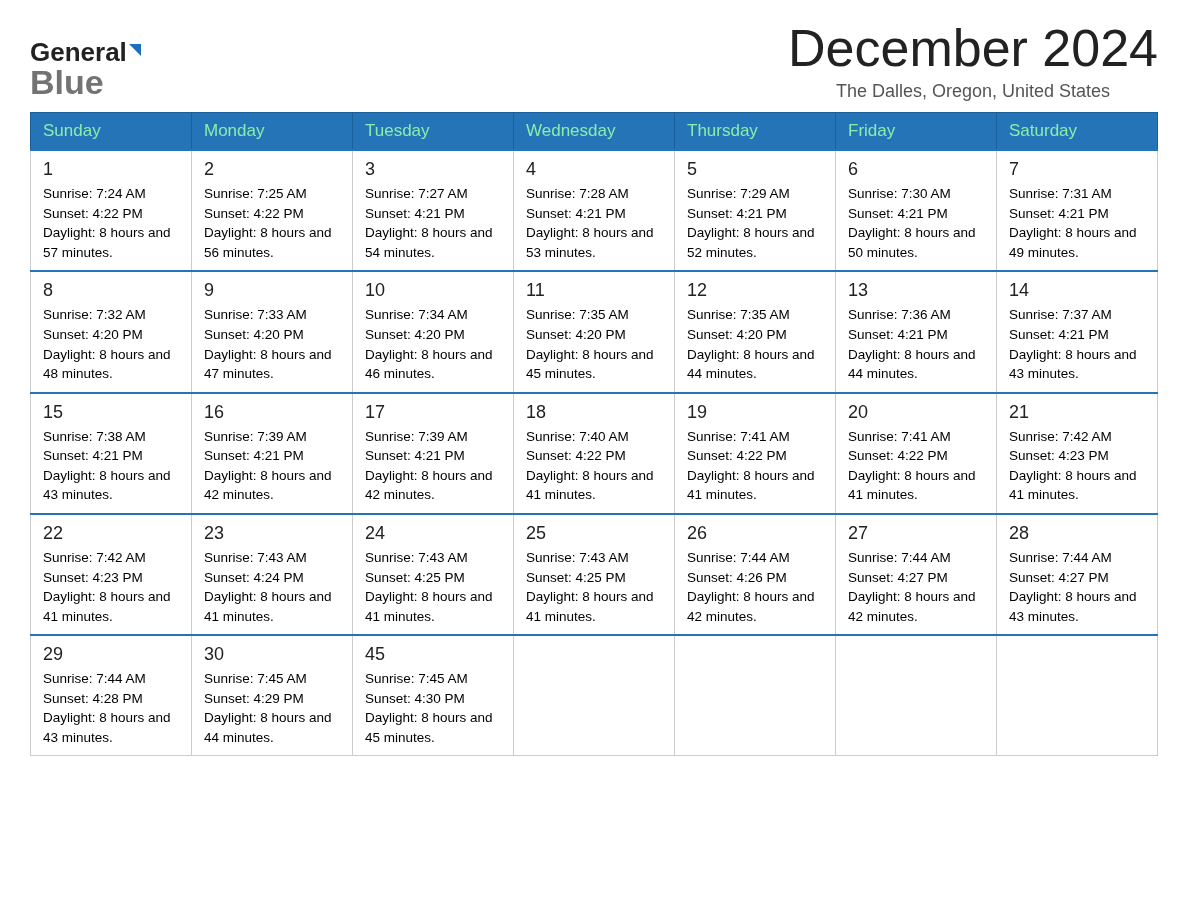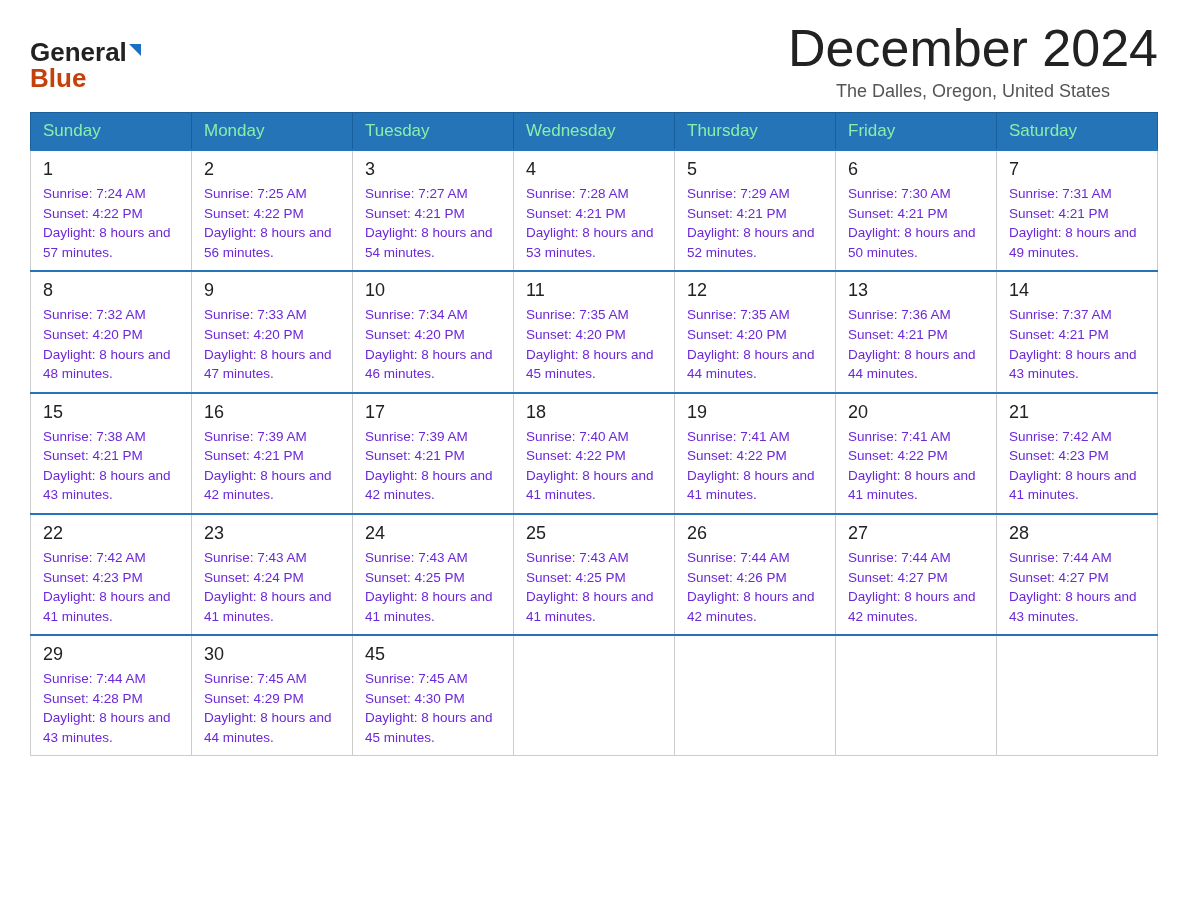--- a/index.html
+++ b/index.html
@@ -24,23 +24,23 @@
       margin-top: 19px;
       text-align: center;
     }
     .logo-general {
       font-size: 26px;
       font-weight: bold;
       color: #222;
       line-height: 1;
     }
     .logo-blue {
-      font-size: 26px;
+      font-size: 34px;
       font-weight: bold;
-      color: #c2410c;
+      color: #737373;
       line-height: 1;
     }
     .logo-arrow {
       display: inline-block;
       width: 0; height: 0;
       border-top: 12px solid #1a6fbf;
       border-left: 12px solid transparent;
       vertical-align: middle;
       margin-left: 2px;
       margin-bottom: 4px;
@@ -92,21 +92,21 @@
     }
     .day-number {
       font-size: 18px;
       font-weight: normal;
       display: block;
       margin-bottom: 4px;
     }
     .day-info {
       font-size: 13.5px;
       line-height: 1.45;
-      color: #6d28d9;
+      color: #000000;
     }
     .empty-cell {
       background: #fff;
     }
   </style>
 </head>
 <body>
 
 <div class="header">
   <div class="logo">

